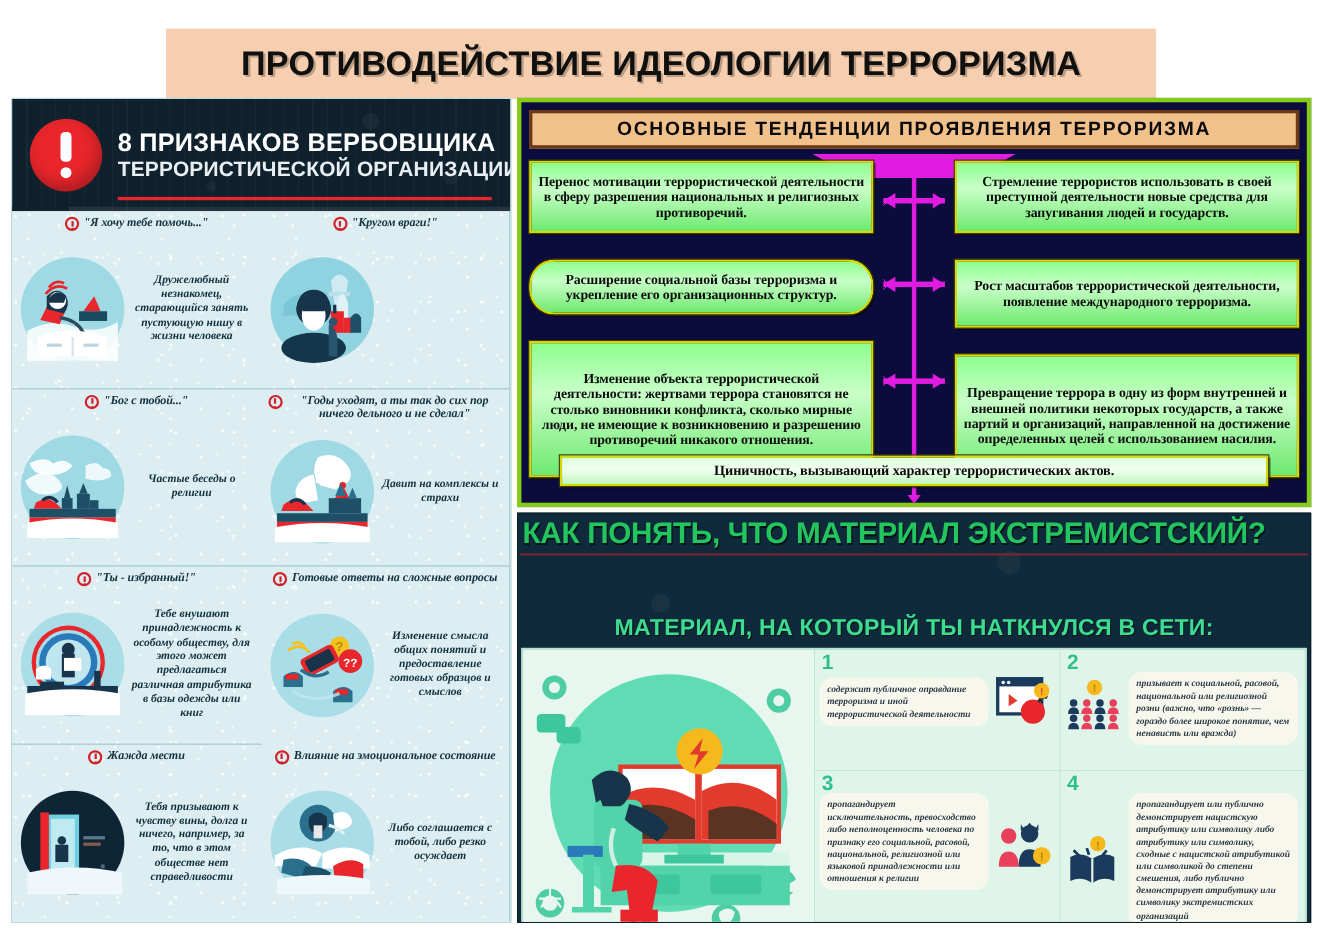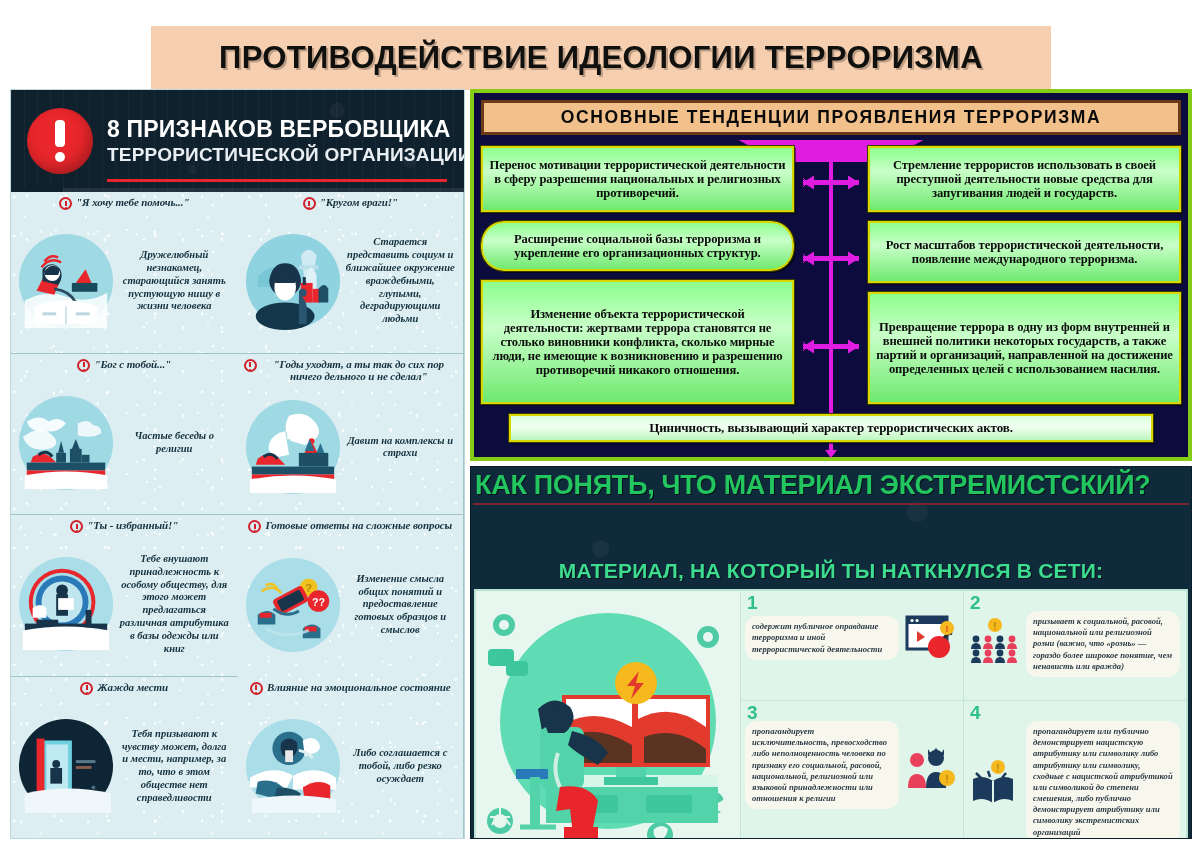--- a/index.html
+++ b/index.html
@@ -174,21 +174,21 @@
     content:''; position:absolute; left:50%; transform:translateX(-50%);
     bottom:-7px; width:0; height:0;
     border-left:6px solid transparent; border-right:6px solid transparent;
     border-top:8px solid #e11ce1;
   }
   .tr-cols {
     position: relative; margin-top: 11px;
     display: grid; grid-template-columns: 1fr 74px 1fr; gap: 0;
     height: 258px;
   }
-  .tr-col { display: flex; flex-direction: column; gap: 9px; }
+  .tr-col { display: flex; flex-direction: column; gap: 24px; }
   .tr-col.left  { justify-content: flex-start; }
   .tr-col.right { justify-content: flex-start; }
   .gbox {
     background: linear-gradient(180deg, #8dff8d 0%, #c9ffc9 38%, #6fe96f 100%);
     border: 2px solid #d8d800;
     outline: 1px solid #3b3b00;
     padding: 3px 6px;
     display: flex; align-items: center; justify-content: center;
     text-align: center;
     box-shadow: 2px 2px 0 rgba(0,0,0,.5);
@@ -381,21 +381,20 @@
               <path d="M76 58 q6-8 10 0 l0 14 -10 0z" fill="#1d4f66"></path>
               <ellipse cx="42" cy="86" rx="30" ry="14" fill="#14364b"></ellipse>
               <circle cx="42" cy="50" r="16" fill="#17344a"></circle>
               <path d="M26 50 q2-18 16-18 q14 0 16 18 q0 6-4 8 l-24 0 q-4-2-4-8z" fill="#17344a"></path>
               <ellipse cx="42" cy="56" rx="11" ry="14" fill="#fff"></ellipse>
               <path d="M30 46 q12-16 24 0 l-2 6 -20 0z" fill="#17344a"></path>
               <path d="M56 64 q8 4 8 14 l0 16 -8 0z" fill="#2a5570"></path>
               <circle cx="60" cy="62" r="4" fill="#2a5570"></circle>
             </svg>
           </div>
-          <div class="cell-desc">Старается представить социум и ближайшее окружение враждебными, глупыми, деградирующими людьми</div>
         </div>
       </div>
 
       <div class="cell">
         <div class="cell-head">
           <span class="excl-mini"></span>
           <span class="cell-title">"Бог с тобой..."</span>
         </div>
         <div class="cell-body">
           <div class="illo">
@@ -523,21 +522,21 @@
               <rect x="30" y="28" width="22" height="52" fill="#bfeaf2"></rect>
               <rect x="20" y="22" width="8" height="60" fill="#e8262b"></rect>
               <rect x="34" y="52" width="12" height="16" fill="#17344a"></rect>
               <circle cx="40" cy="48" r="4" fill="#17344a"></circle>
               <rect x="60" y="44" width="20" height="3" fill="#5a7a8c"></rect>
               <rect x="60" y="50" width="16" height="3" fill="#8a5a4a"></rect>
               <path d="M8 78 q44-10 88 0 l0 20 -88 0z" fill="#f0f7fa"></path>
               <circle cx="78" cy="72" r="2" fill="#4a6a7c"></circle>
             </svg>
           </div>
-          <div class="cell-desc">Тебя призывают к чувству может, долга и мести, например, за то, что в этом обществе нет справедливости</div>
+          <div class="cell-desc">Тебя призывают к чувству вины, долга и ничего, например, за то, что в этом обществе нет справедливости</div>
         </div>
       </div>
 
       <div class="cell">
         <div class="cell-head">
           <span class="excl-mini"></span>
           <span class="cell-title">Влияние на эмоциональное состояние</span>
         </div>
         <div class="cell-body">
           <div class="illo">

